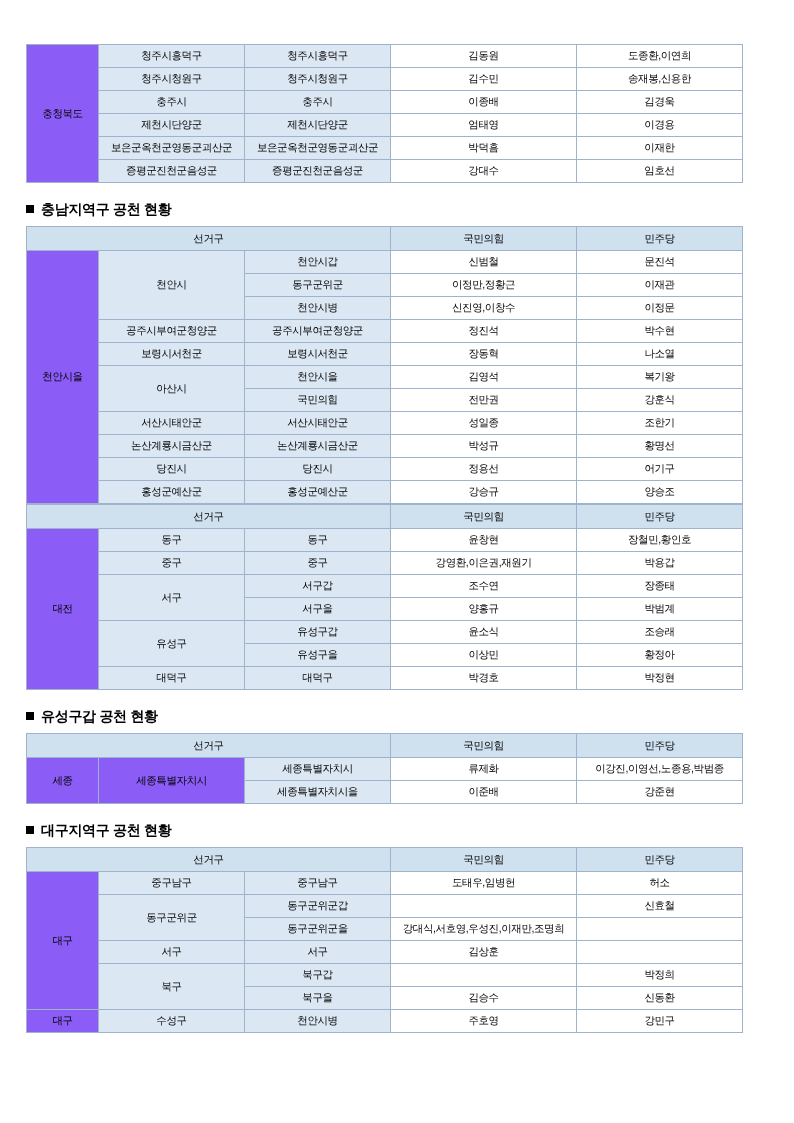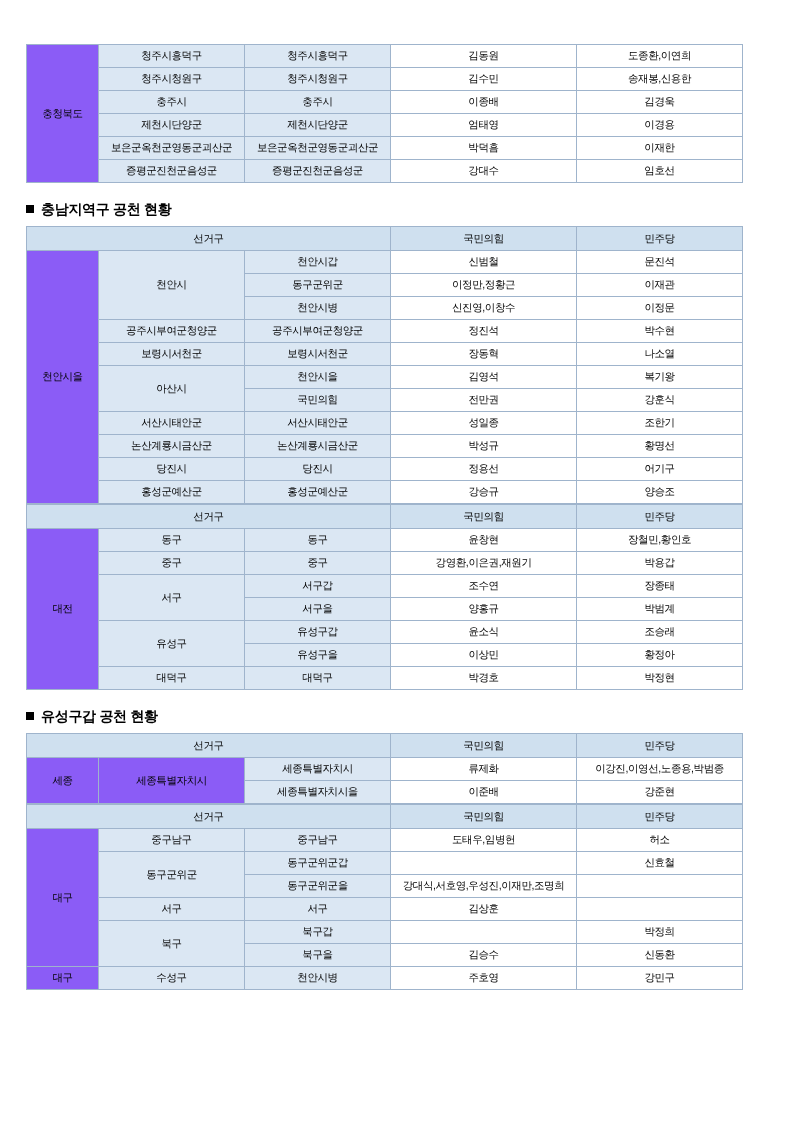--- a/index.html
+++ b/index.html
@@ -319,20 +319,23 @@
         <tr>
           <td class="dist">세종특별자치시을</td>
           <td class="val">이준배</td>
           <td class="val">강준현</td>
         </tr>
       </tbody>
     </table>
   </div>
 
   <div class="section">
+    <div class="section-title">
+      <span class="bullet"></span><span>대구지역구 공천 현황</span>
+    </div>
     <table class="t">
       <colgroup>
           <col class="c1">
           <col class="c2">
           <col class="c3">
           <col class="c4">
           <col class="c5">
         </colgroup>
       <thead>
         <tr>

